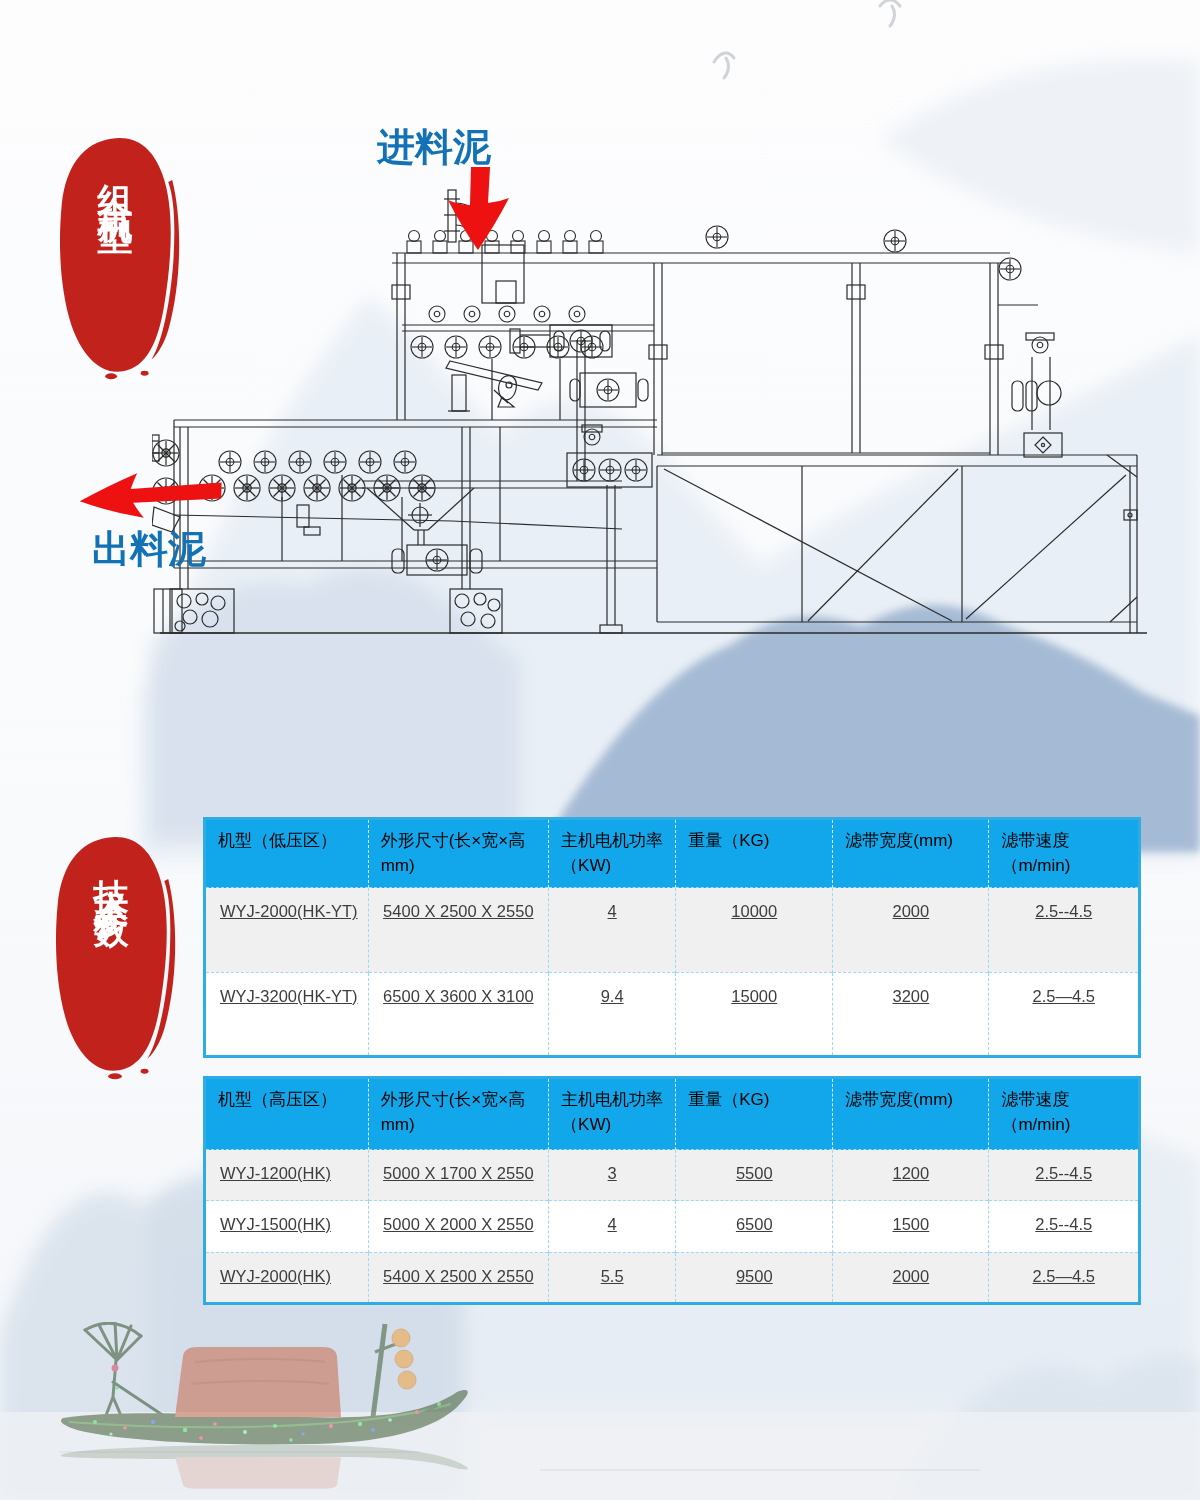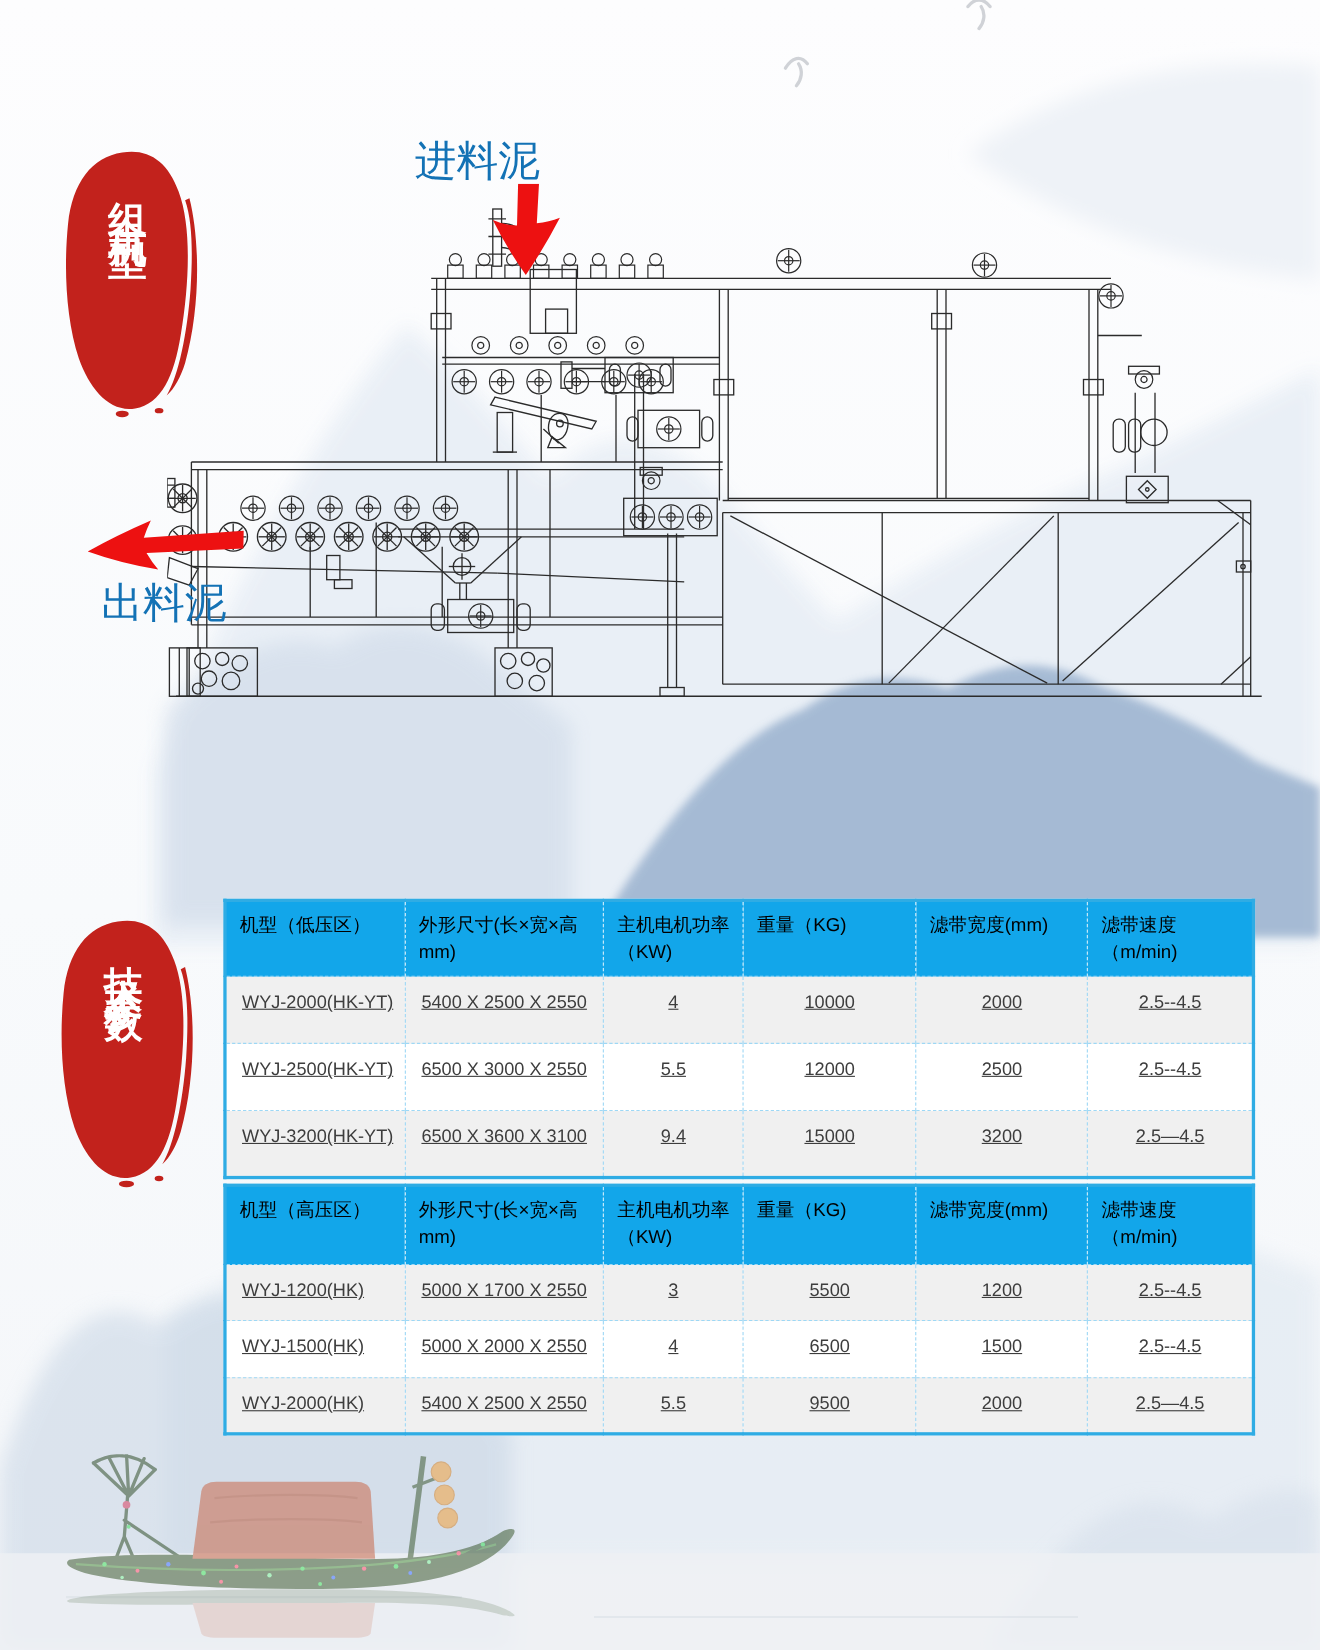--- a/index.html
+++ b/index.html
@@ -3,21 +3,21 @@
 <meta charset="utf-8">
 <style>
   html,body{margin:0;padding:0;background:#ffffff;}
   #page{position:relative;width:1200px;height:1500px;overflow:hidden;
         background:linear-gradient(180deg,#fdfdfe 0%,#f8fafc 55%,#f4f6f9 100%);
         font-family:"Liberation Sans","DejaVu Sans",sans-serif;}
   .abs{position:absolute;}
   svg{display:block;}
 
   
-  .flow-label{font-size:38px;font-weight:400;color:#1372B5;line-height:1;z-index:6;}
+  .flow-label{font-size:38px;font-weight:700;color:#1372B5;line-height:1;z-index:6;}
 
   
   .stamp{z-index:6;}
   .stamp-text{position:absolute;left:50%;top:24px;transform:translateX(-60%);
     writing-mode:vertical-rl;text-orientation:upright;
     font-size:35px;font-weight:700;color:#ffffff;letter-spacing:12px;line-height:1;}
 
   
   .spec-table-wrap{z-index:8;}
   table.spec{width:100%;height:100%;border-collapse:collapse;table-layout:fixed;
@@ -338,28 +338,20 @@
         <th>滤带速度（m/min)</th>
       </tr>
         </thead>
       <tbody>
         <tr>
           <td>WYJ-2000(HK-YT)</td>
           <td>5400 X 2500 X 2550</td>
           <td>4</td>
           <td>10000</td>
           <td>2000</td>
-          <td>2.5--4.5</td>
-        </tr>
-        <tr>
-          <td>WYJ-2500(HK-YT)</td>
-          <td>6500 X 3000 X 2550</td>
-          <td>5.5</td>
-          <td>12000</td>
-          <td>2500</td>
           <td>2.5--4.5</td>
         </tr>
         <tr>
           <td>WYJ-3200(HK-YT)</td>
           <td>6500 X 3600 X 3100</td>
           <td>9.4</td>
           <td>15000</td>
           <td>3200</td>
           <td>2.5—4.5</td>
         </tr>

